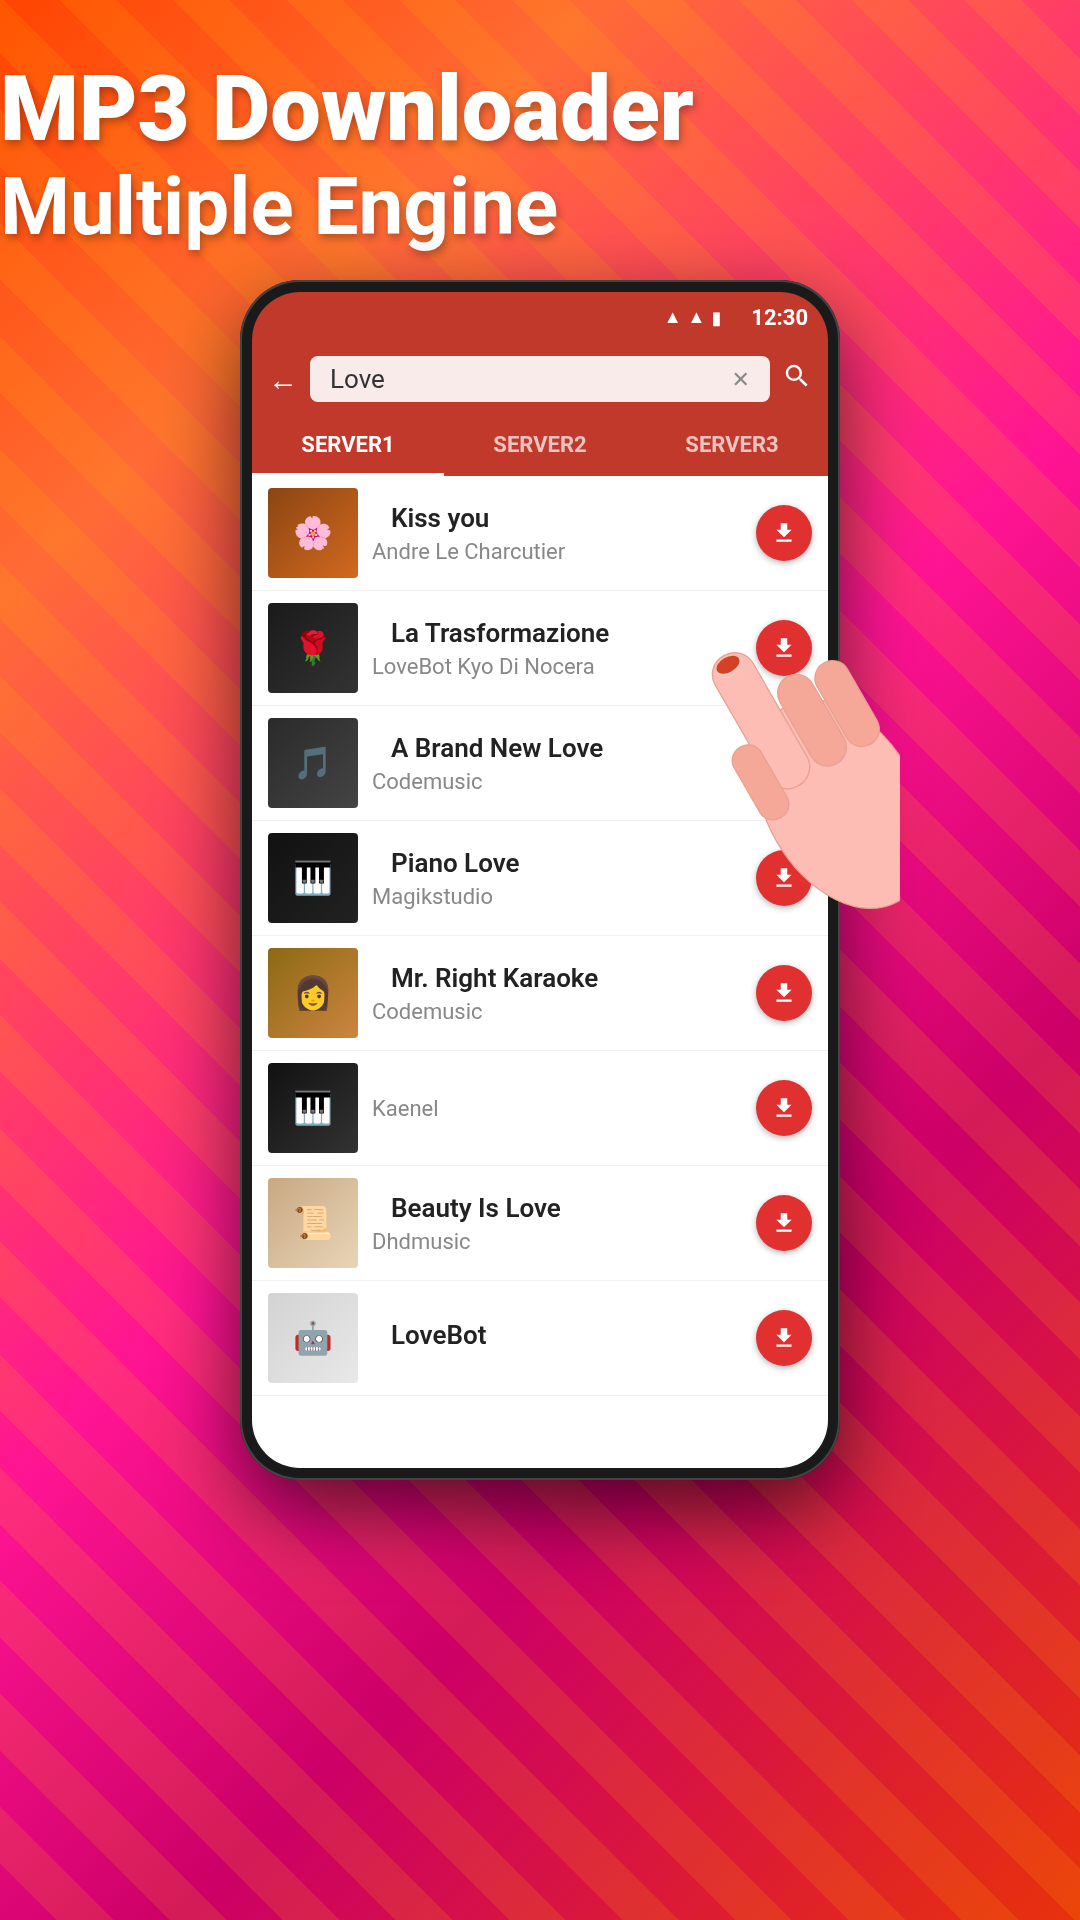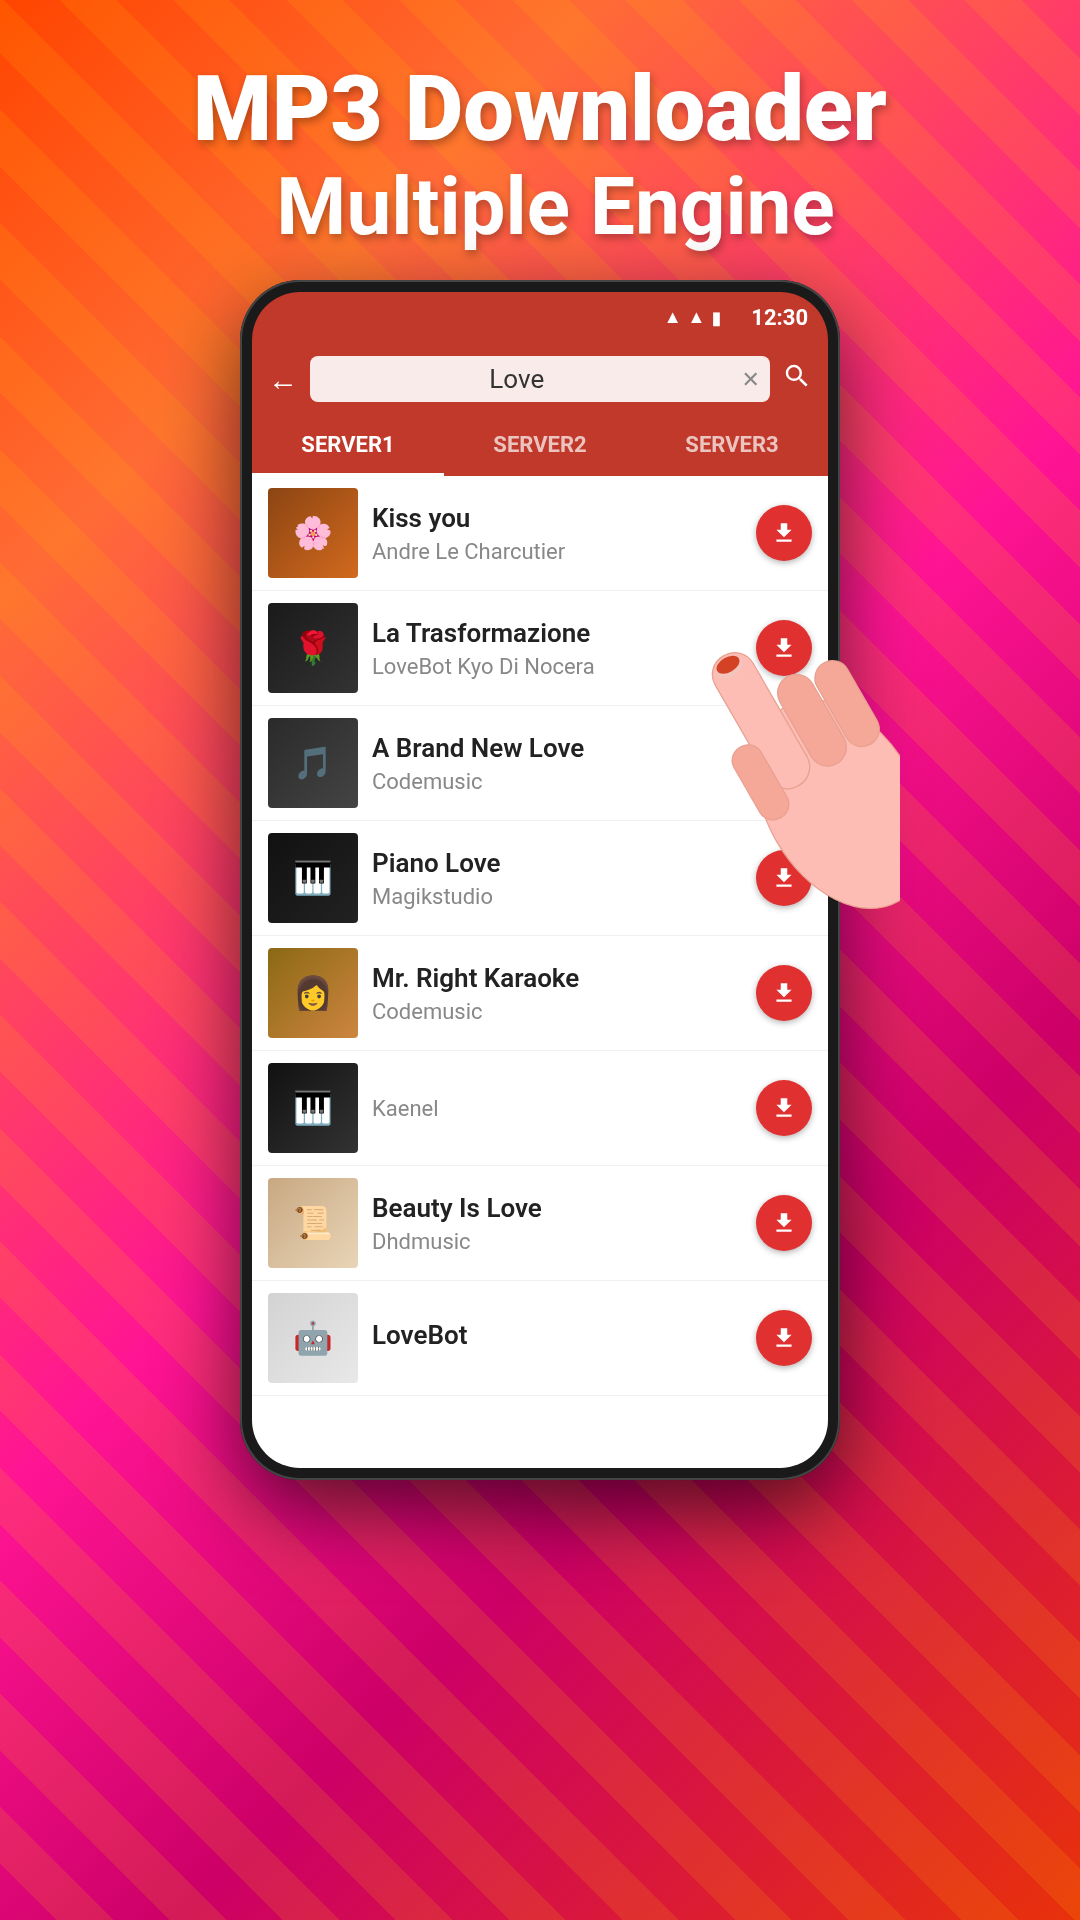--- a/index.html
+++ b/index.html
@@ -28,39 +28,37 @@
       );
       pointer-events: none;
       z-index: 0;
     }
 
     .hero-title {
       position: absolute;
       top: 60px;
       left: 0;
       right: 0;
-      text-align: center;
       z-index: 1;
     }
 
     .hero-title h1 {
       font-size: 90px;
       font-weight: 900;
       color: white;
       text-shadow: 2px 4px 8px rgba(0,0,0,0.3);
       line-height: 1.1;
     }
 
     .hero-title h2 {
       font-size: 80px;
       font-weight: 700;
       color: white;
       text-shadow: 2px 4px 8px rgba(0,0,0,0.3);
       line-height: 1.2;
-      padding-left: 31px;
     }
 
     
     .phone-wrapper {
       position: absolute;
       top: 280px;
       left: 50%;
       transform: translateX(-50%);
       width: 600px;
       height: 1580px;
@@ -132,23 +130,22 @@
       cursor: pointer;
       flex-shrink: 0;
     }
 
     .search-input-wrap {
       flex: 1;
       background: rgba(255,255,255,0.9);
       border-radius: 8px;
       display: flex;
       align-items: center;
-      padding: 8px 10px;
+      padding: 8px 20px;
       gap: 28px;
-      text-align: center;
     }
 
     .search-text {
       flex: 1;
       font-size: 26px;
       color: #333;
     }
 
     .clear-btn {
       color: #888;
@@ -230,20 +227,21 @@
 
     .song-info {
       flex: 1;
     }
 
     .song-title {
       font-size: 26px;
       font-weight: 600;
       color: #222;
       margin-bottom: 6px;
+      margin-left: 19px;
     }
 
     .song-artist {
       font-size: 22px;
       color: #888;
     }
 
     .download-btn {
       width: 56px;
       height: 56px;

